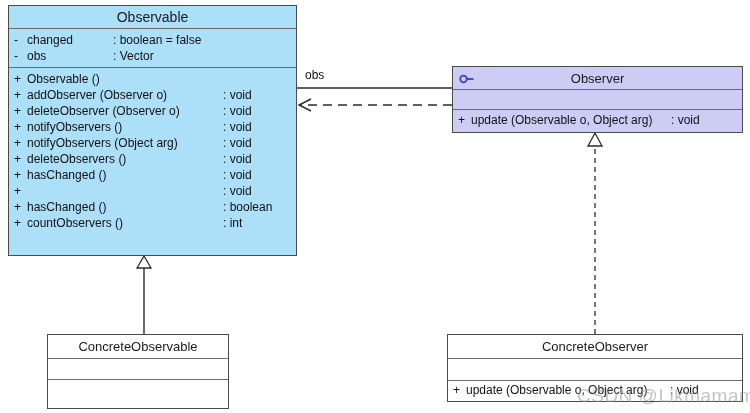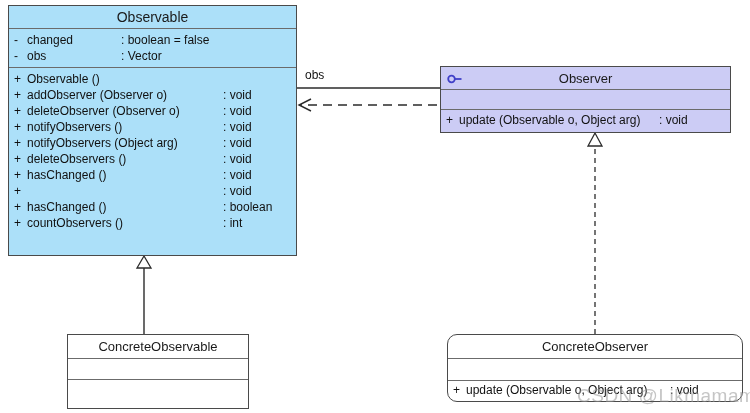--- a/index.html
+++ b/index.html
@@ -86,26 +86,26 @@
     background: #ace0f9;
     padding-top: 3px;
     padding-bottom: 3px;
   }
   #observable .ops {
     background: #ace0f9;
     padding-top: 3px;
     padding-bottom: 4px;
   }
   #observable .member-row .mname { left: 18px; }
-  #observable .attrs .member-row .mtype { left: 112px; text-align: center; }
+  #observable .attrs .member-row .mtype { left: 104px; text-align: center; }
   #observable .ops .member-row .mtype { left: 214px; }
 
   
   #observer {
-    left: 440px;
+    left: 452px;
     top: 66px;
     width: 291px;
     height: 67px;
     background: #ccccf5;
   }
   #observer .class-title {
     background: #ccccf5;
     line-height: 23px;
     height: 23px;
   }
@@ -125,35 +125,34 @@
   .iface-icon {
     position: absolute;
     left: 6px;
     top: 7px;
     width: 16px;
     height: 10px;
   }
 
   
   #concrete-observable {
-    left: 67px;
+    left: 47px;
     top: 334px;
     width: 182px;
     height: 75px;
   }
   #concrete-observable .class-title { height: 24px; line-height: 24px; }
   #concrete-observable .empty-row { height: 21px; }
 
   
   #concrete-observer {
     left: 447px;
     top: 334px;
     width: 296px;
     height: 68px;
-    border-radius: 10px;
   }
   #concrete-observer .class-title { height: 24px; line-height: 24px; }
   #concrete-observer .empty-row { height: 22px; }
   #concrete-observer .ops { height: 20px; }
   #concrete-observer .member-row { line-height: 19px; height: 19px; }
   #concrete-observer .member-row .mname { left: 18px; }
   #concrete-observer .member-row .mtype { left: 222px; }
 
   
   #connectors {

